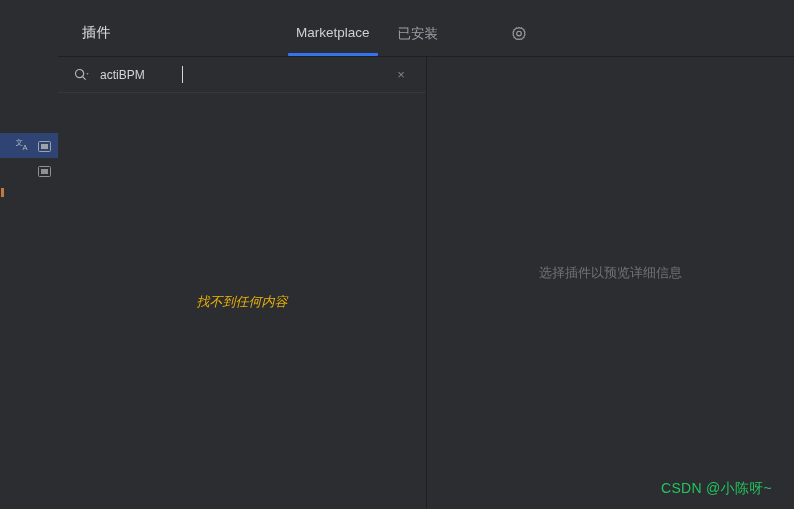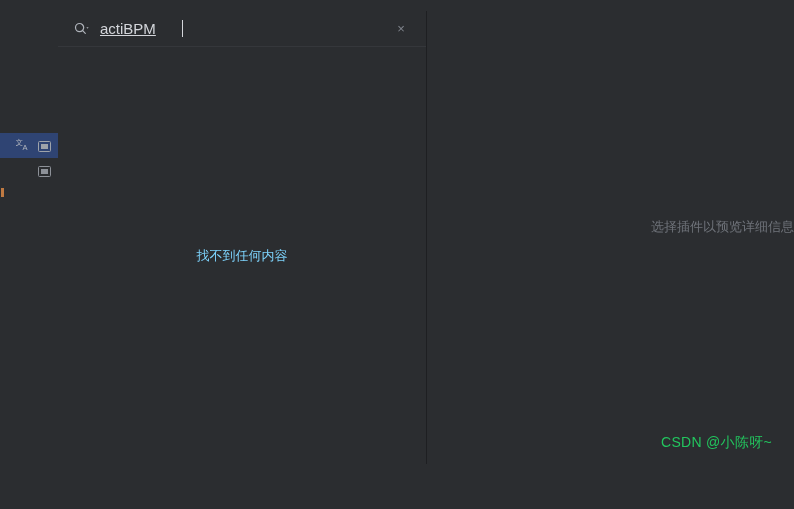--- a/index.html
+++ b/index.html
@@ -165,25 +165,24 @@
     display: flex; align-items: center;
     flex: 0 0 auto;
   }
   .search-input {
     flex: 1;
     background: transparent;
     border: none;
     outline: none;
     color: #d4d6db;
     font-family: "Liberation Sans", sans-serif;
-    font-size: 15px;
+    font-size: 12px;
     padding: 0 0 0 8px;
     margin: 0;
     caret-color: #d4d6db;
-    text-decoration: underline;
   }
   .search-input::placeholder { color: #6e7379; }
   .search-caret {
     position: absolute;
     left: 124px; top: 9px;
     width: 1px; height: 17px;
     background: #d4d6db;
   }
   .clear-btn {
     width: 18px; height: 18px;
@@ -195,28 +194,29 @@
     margin-right: 6px;
   }
 
   
   .empty-left {
     position: absolute;
     left: 0; right: 0;
     top: 236px;
     text-align: center;
     font-size: 13px;
-    color: #7dd3fc;
+    color: #eab308;
     user-select: none;
+    font-style: italic;
   }
   .empty-right {
     position: absolute;
     left: 0; right: 0;
     top: 207px;
-    text-align: right;
+    text-align: center;
     font-size: 13px;
     color: #6f737a;
     user-select: none;
   }
 
   
   .watermark {
     position: absolute;
     right: 22px; bottom: 12px;
     font-size: 14px;
@@ -251,20 +251,37 @@
   <span class="ide-row-icon window-icon-2">
     <svg width="13" height="11" viewBox="0 0 13 11" aria-hidden="true">
       <rect x="0.5" y="0.5" width="12" height="10" rx="1" fill="none" stroke="#8d9198"></rect>
       <rect x="3" y="3" width="7" height="5" fill="#8d9198"></rect>
     </svg>
   </span>
   <div class="ide-orange-mark"></div>
 
   <div id="dialog">
 
+    <div class="dlg-header">
+      <div class="dlg-title">插件</div>
+
+      <div class="tabs">
+        <div class="tab active">Marketplace</div>
+        <div class="tab">已安装</div>
+      </div>
+
+      <div class="gear-btn">
+        <span>
+          <svg width="16" height="16" viewBox="0 0 16 16" aria-hidden="true">
+            <path d="M8 1.6 9.2 2.2 10.6 1.9 11.6 3.1 13 3.6 13 5.1 14 6.2 13.5 7.6 14 9 13 10.1 13 11.6 11.6 12.1 10.6 13.3 9.2 13 8 13.6 6.8 13 5.4 13.3 4.4 12.1 3 11.6 3 10.1 2 9 2.5 7.6 2 6.2 3 5.1 3 3.6 4.4 3.1 5.4 1.9 6.8 2.2Z" fill="none" stroke="#9da2a9" stroke-width="1.1" stroke-linejoin="round"></path>
+            <circle cx="8" cy="7.6" r="2.3" fill="none" stroke="#9da2a9" stroke-width="1.1"></circle>
+          </svg>
+        </span>
+      </div>
+    </div>
 
     <div class="dlg-body">
 
       <div class="col-left">
 
         <div class="searchbar">
           <span class="search-icon-wrap">
             <svg width="16" height="14" viewBox="0 0 16 14" aria-hidden="true">
               <circle cx="5.6" cy="5.6" r="4.1" fill="none" stroke="#b0b4bb" stroke-width="1.2"></circle>
               <path d="M8.7 8.7 L11.3 11.3" stroke="#b0b4bb" stroke-width="1.2" stroke-linecap="round"></path>

